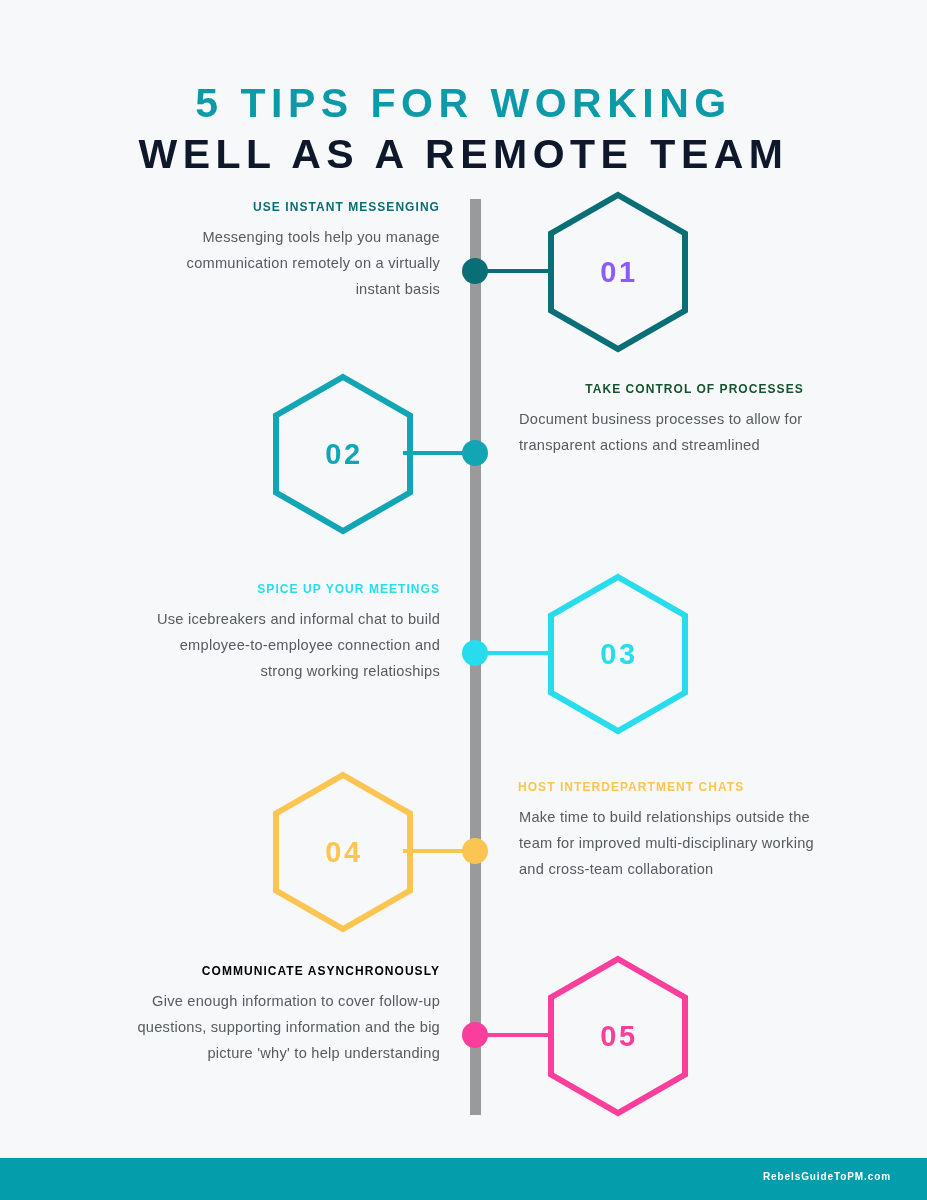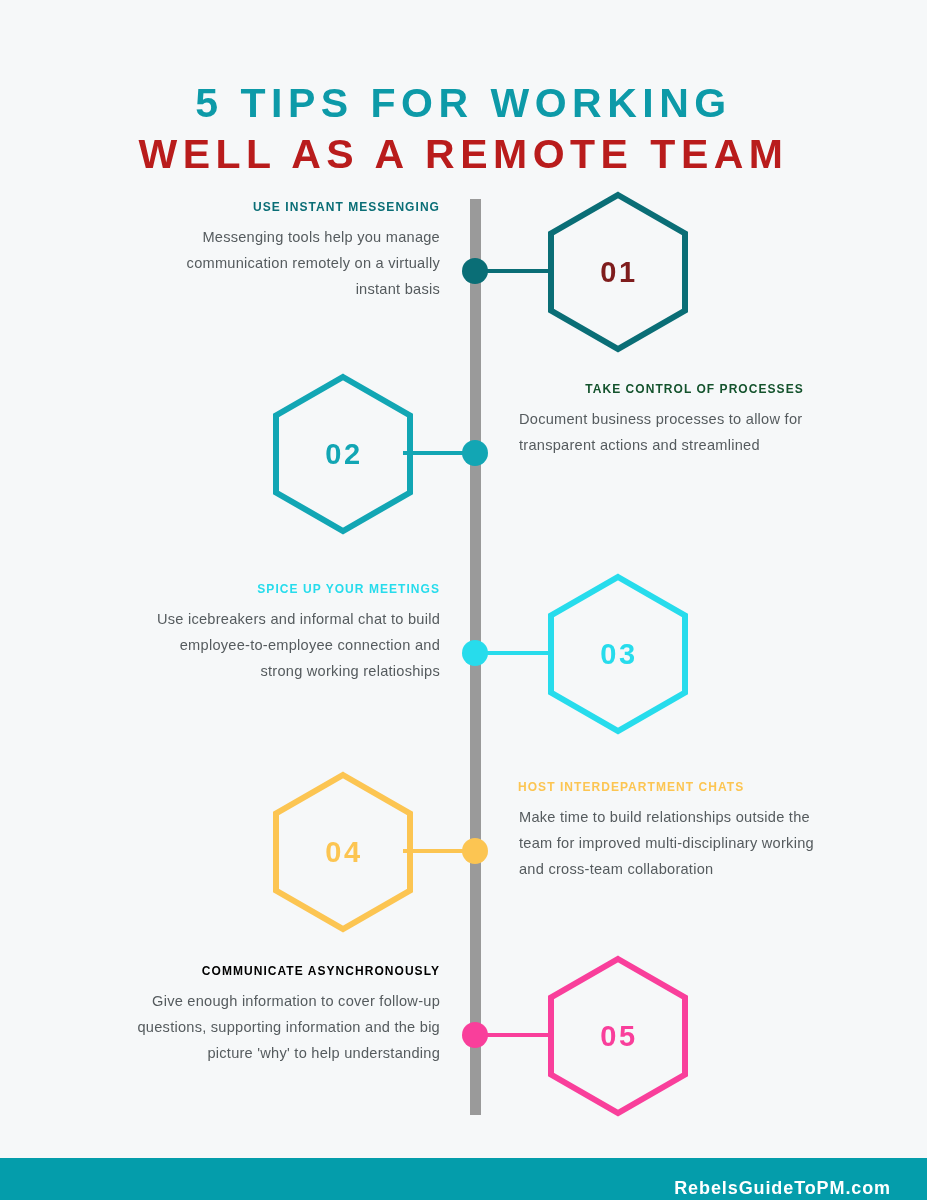--- a/index.html
+++ b/index.html
@@ -130,54 +130,54 @@
     position: absolute;
     left: 0;
     top: 1158px;
     width: 927px;
     height: 42px;
     background: #049dab;
   }
   .footer-text {
     position: absolute;
     right: 36px;
-    top: 20px;
+    top: 13px;
     color: #ffffff;
-    font-size: 18px;
+    font-size: 10px;
     font-weight: bold;
     letter-spacing: 0.9px;
   }
 </style>
 </head>
 <body>
 
 <div class="title-block">
   <div class="title-line" style="color: rgb(13, 154, 168); margin-top: 32px;">5 TIPS FOR WORKING</div>
-  <div class="title-line" style="color: #b91c1c;">WELL AS A REMOTE TEAM</div>
+  <div class="title-line" style="color: #0f172a;">WELL AS A REMOTE TEAM</div>
 </div>
 
 <div class="timeline-bar" style="background: rgb(154, 154, 154);"></div>
 
 <div id="rows-container">
     <div class="row hex-right left-text" style="top: 196px;">
       <div class="text-col">
         <div class="tip-heading" style="color: rgb(10, 110, 118);">USE INSTANT MESSENGING</div>
         <div class="tip-body">
           <span>Messenging tools help you manage</span>
           <span>communication remotely on a virtually</span>
           <span>instant basis</span>
         </div>
       </div>
       <div class="dot" style="background: rgb(10, 110, 118);"></div>
       <div class="connector" style="background: rgb(10, 110, 118);"></div>
       <div class="hex">
         <svg viewBox="0 0 144 162" xmlns="http://www.w3.org/2000/svg">
           <polygon points="72,4 139,42.5 139,119.5 72,158 5,119.5 5,42.5" fill="none" stroke="#0a6e76" stroke-width="6" stroke-linejoin="miter"></polygon>
         </svg>
-        <div class="hex-num" style="color: #7f1d1d;">01</div>
+        <div class="hex-num" style="color: #8b5cf6;">01</div>
       </div>
     </div>
     <div class="row hex-left right-text" style="top: 378px;">
       <div class="text-col">
         <div class="tip-heading" style="color: #14532d; text-align: center;">TAKE CONTROL OF PROCESSES</div>
         <div class="tip-body">
           <span>Document business processes to allow for</span>
           <span>transparent actions and streamlined</span>
         </div>
       </div>

